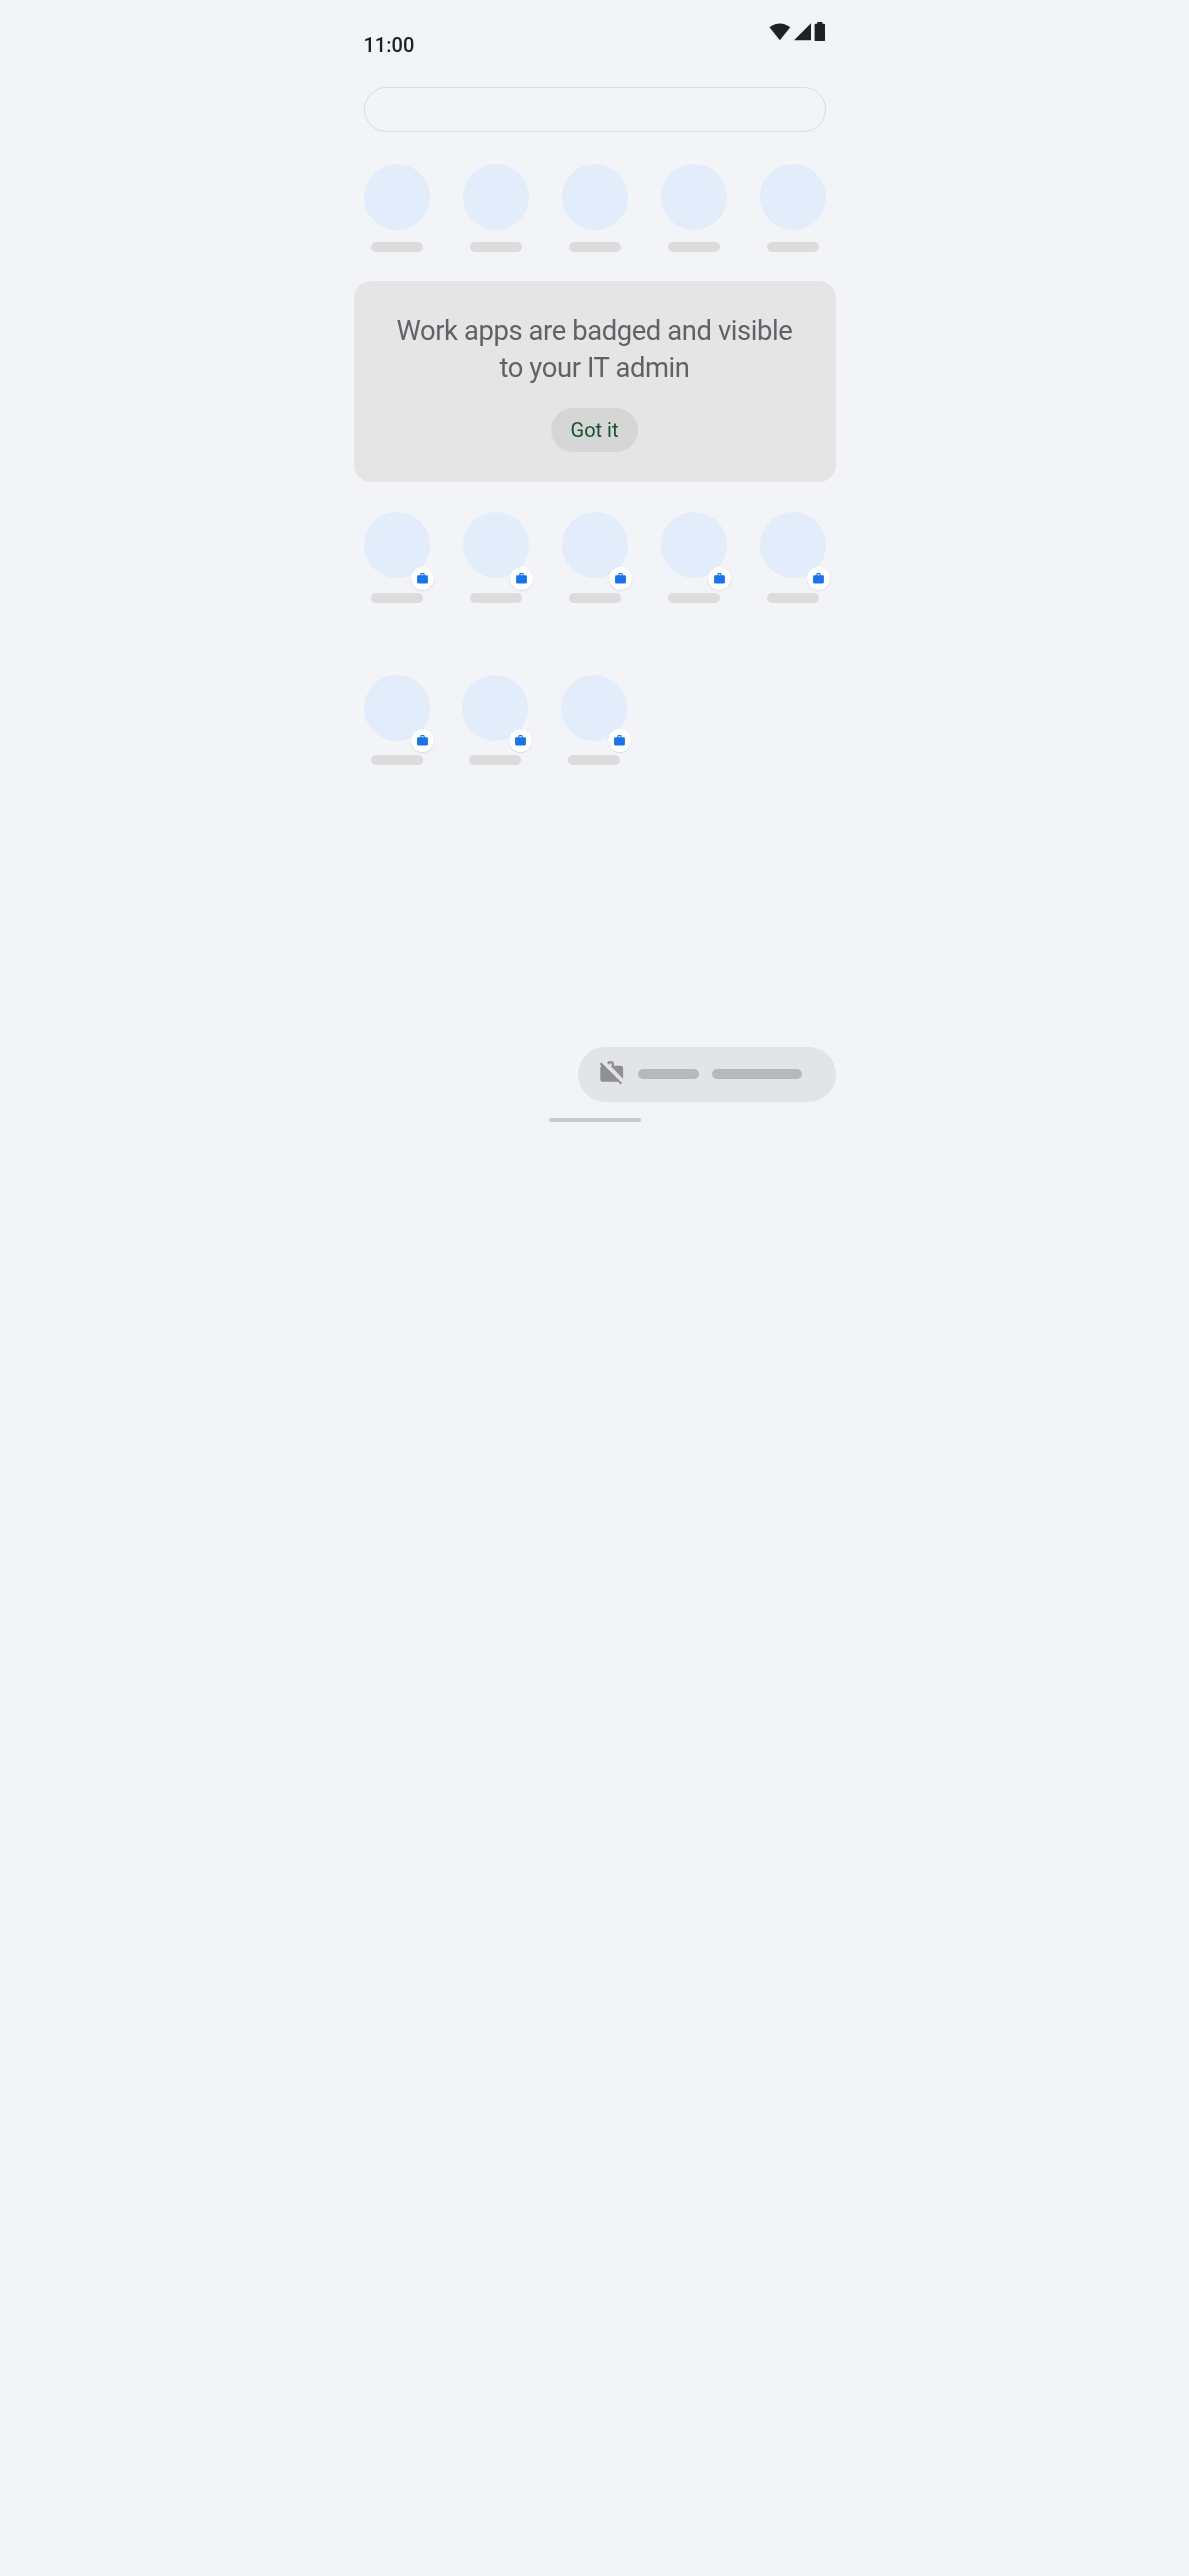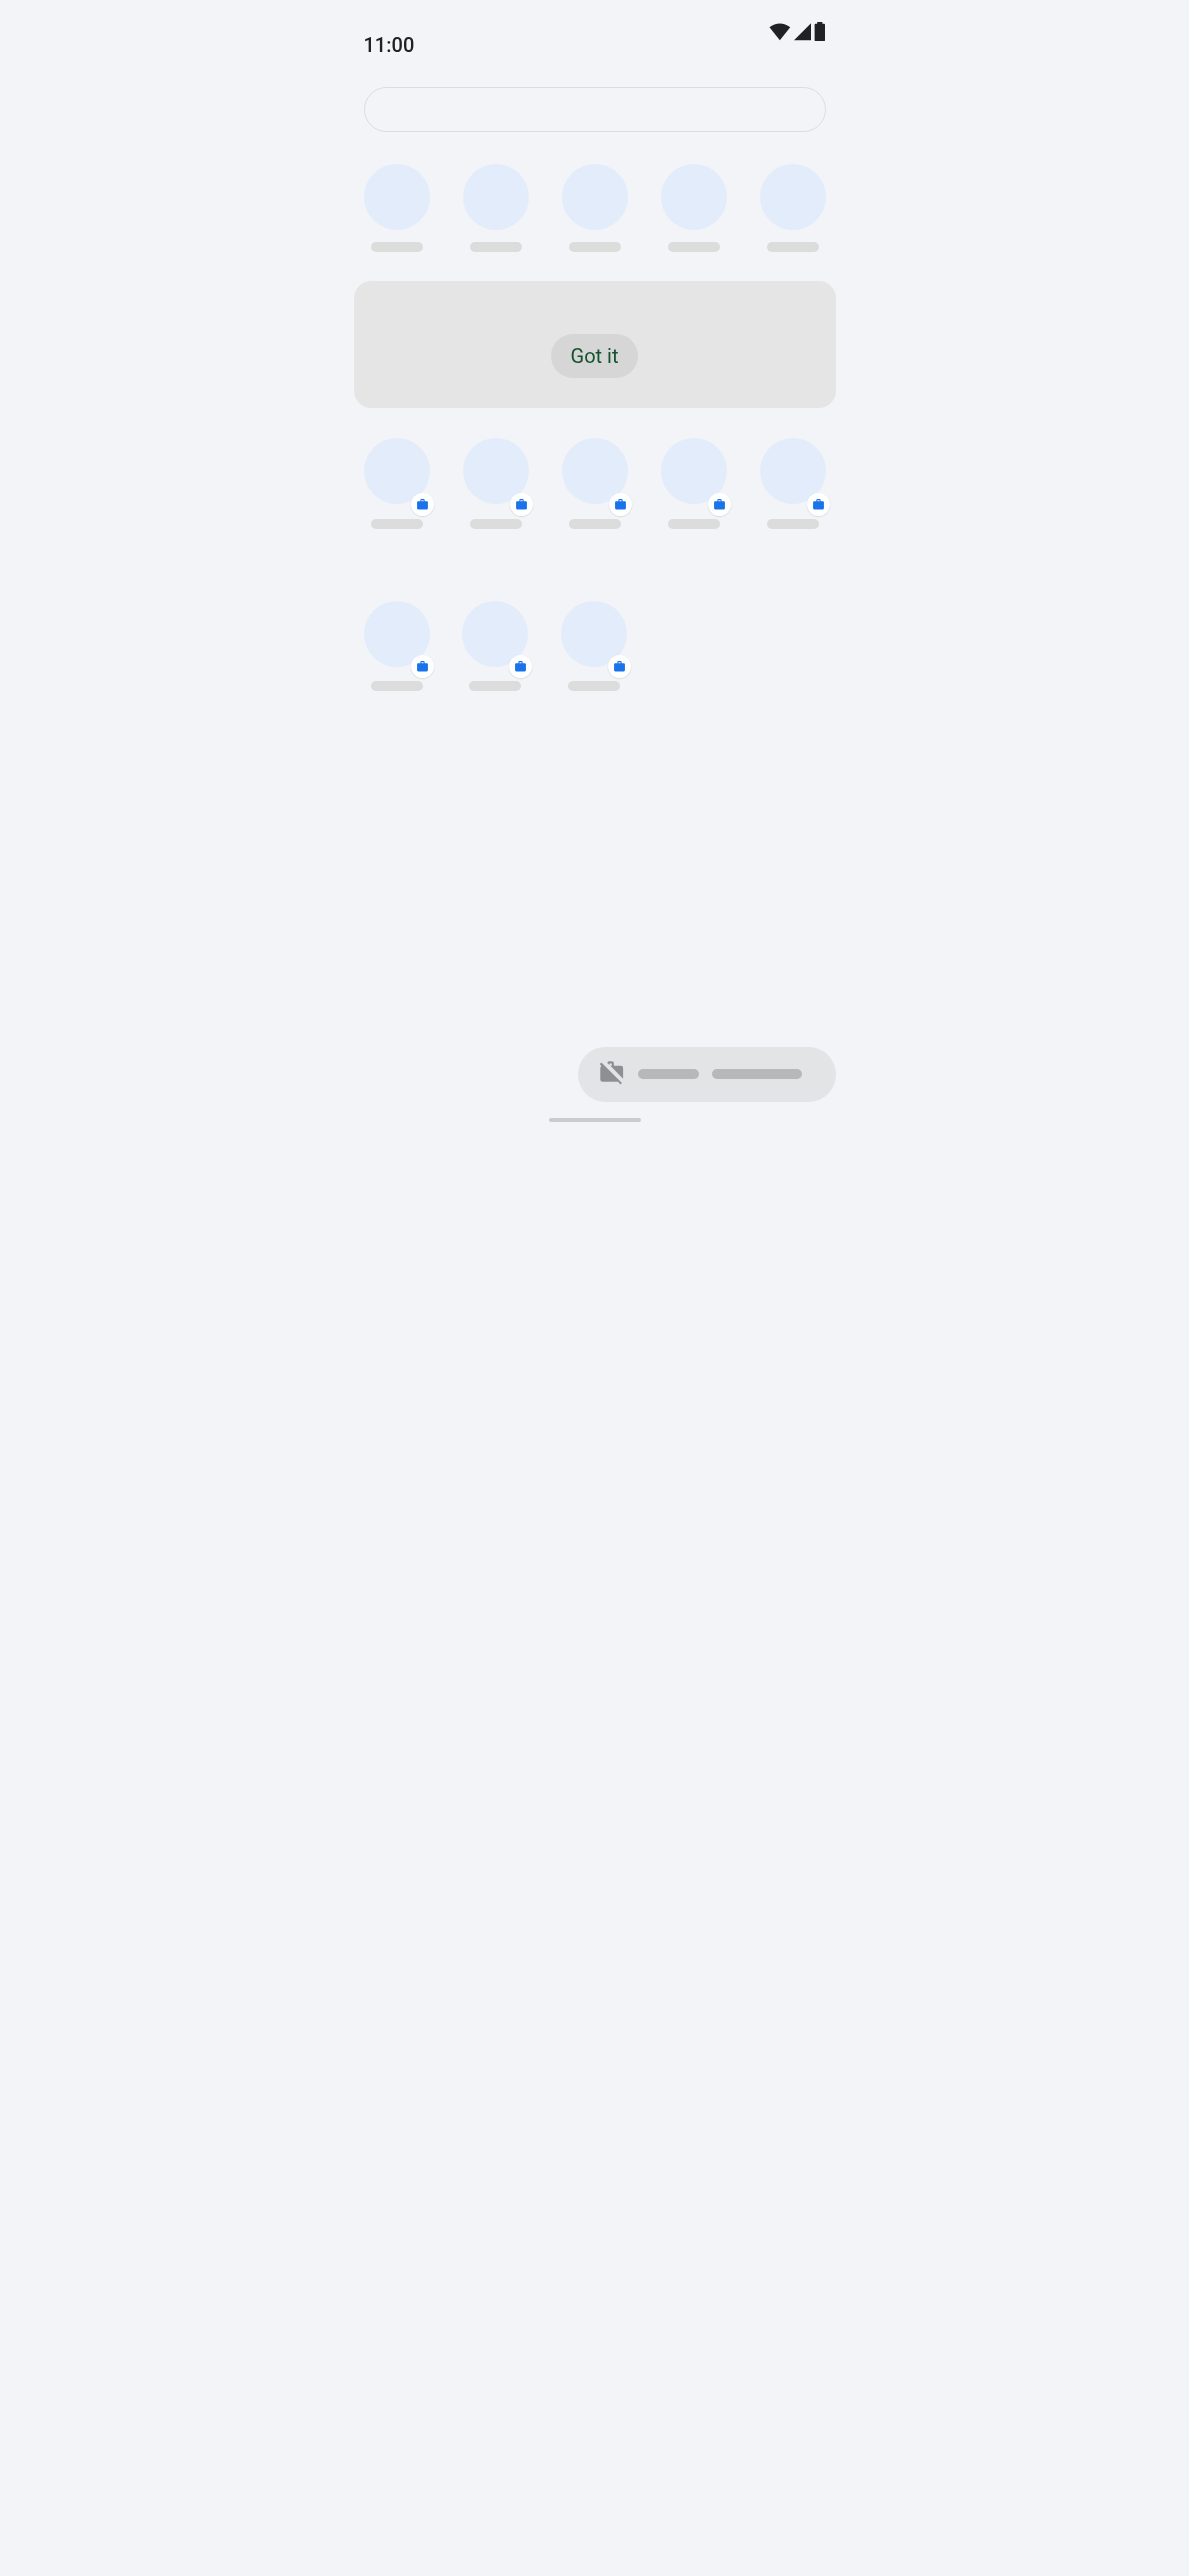--- a/index.html
+++ b/index.html
@@ -97,20 +97,21 @@
         <div class="app-label-ph"></div>
       </div>
     <div class="app-cell">
         <div class="app-icon-ph"></div>
         <div class="app-label-ph"></div>
       </div>
   </div>
 
 
   <div class="info-card">
+    <div class="info-card-text">Work apps are badged and visible to your IT admin</div>
     <div class="info-button">Got it</div>
   </div>
 
   <div class="work-grid">
     <div class="app-row">
       <div class="app-cell">
         <div class="app-icon-ph"></div>
         <div class="badge">
             <svg viewBox="0 0 24 24">
               <path d="M20 6h-4V4a2 2 0 0 0-2-2h-4a2 2 0 0 0-2 2v2H4a2 2 0 0 0-2 2v11a2 2 0 0 0 2 2h16a2 2 0 0 0 2-2V8a2 2 0 0 0-2-2zM10 4h4v2h-4V4z"></path>

